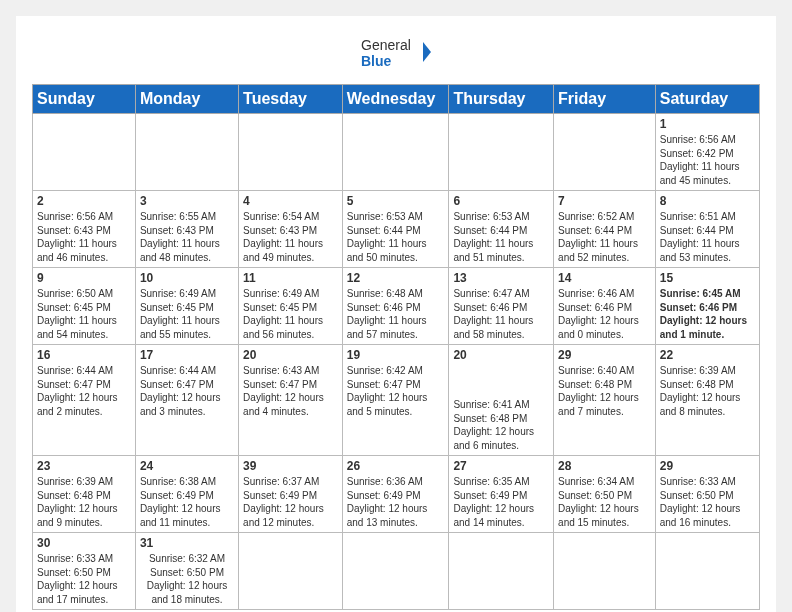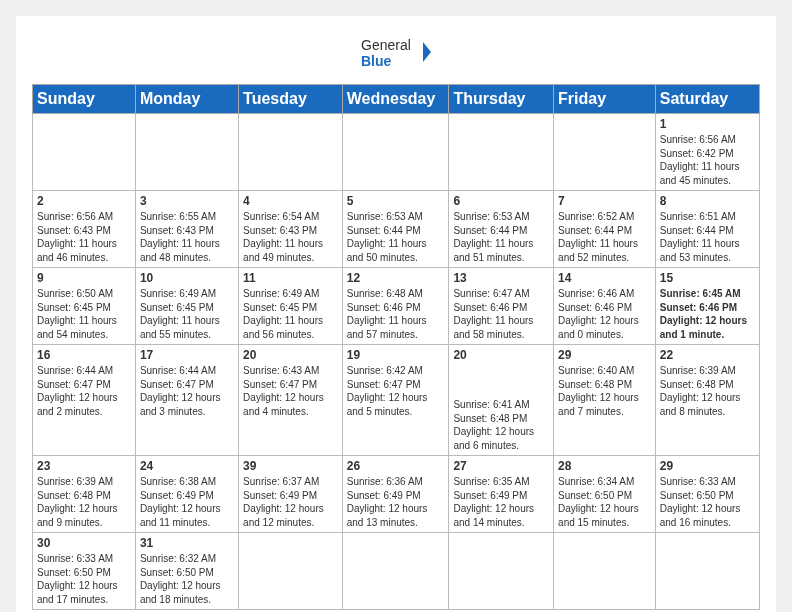--- a/index.html
+++ b/index.html
@@ -334,21 +334,21 @@
         <tr>
           <td>
             <span class="day-num">30</span>
             <div class="day-info" style="white-space: pre-line;">Sunrise: 6:33 AM
 Sunset: 6:50 PM
 Daylight: 12 hours
 and 17 minutes.</div>
           </td>
           <td>
             <span class="day-num">31</span>
-            <div class="day-info" style="white-space: pre-line;">Sunrise: 6:32 AM
+            <div class="day-info" style="white-space: pre-line; text-align: center;">Sunrise: 6:32 AM
 Sunset: 6:50 PM
 Daylight: 12 hours
 and 18 minutes.</div>
           </td>
           <td class="empty-cell"></td>
           <td class="empty-cell"></td>
           <td class="empty-cell"></td>
           <td class="empty-cell"></td>
           <td class="empty-cell"></td>
         </tr>

